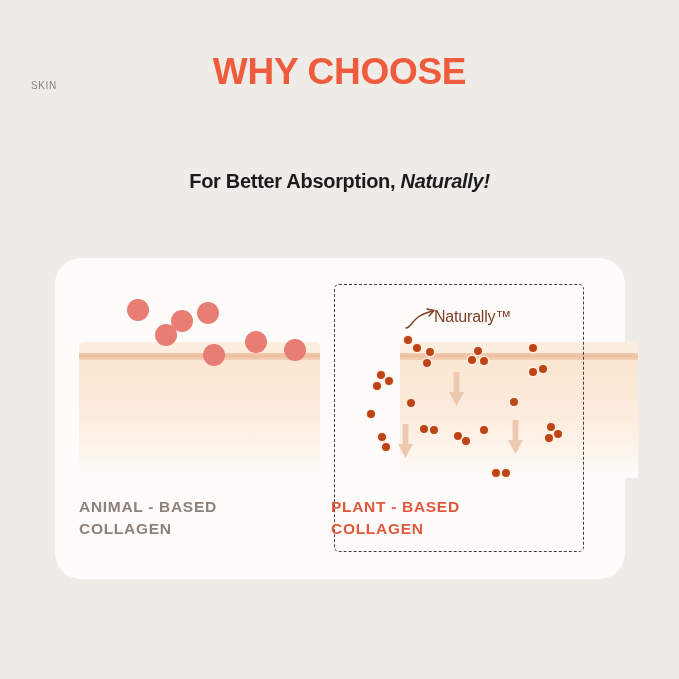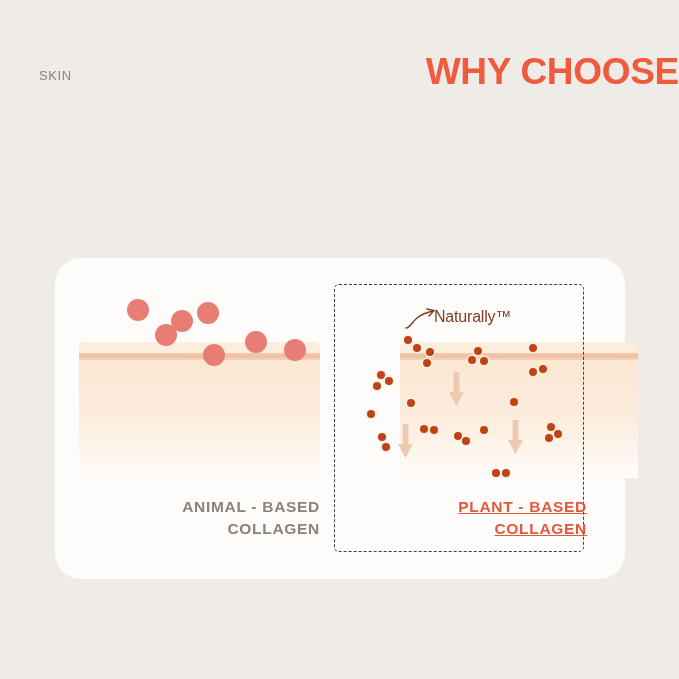--- a/index.html
+++ b/index.html
@@ -13,21 +13,21 @@
     position:relative;
     width:679px; height:679px;
     background:#efece8;
   }
 
   
   #headline {
     position:absolute;
     left:0; top:50px;
     width:679px;
-    text-align:right;
+    text-align:center;
     color:#ef5b3c;
     font-weight:bold;
     font-size:37px;
     line-height:44px;
     letter-spacing:-0.3px;
   }
   #headline .ln { display:block; }
 
   #subtitle {
     position:absolute;
@@ -96,25 +96,24 @@
     background:linear-gradient(180deg,#f3c9ae 0%, #eec0a2 45%, #f5d3bb 100%);
   }
   .dermis {
     position:absolute; left:0; top:18px; width:100%; height:118px;
     background:linear-gradient(180deg,#fbe7d2 0%, #fcecdd 48%, #fdf6ef 82%, #fdfcfb 100%);
   }
 
   
   #skin-label {
     position:absolute;
-    left:31px; top:68px;
+    left:31px; top:80px;
     color:#8c807a;
-    font-size:13px;
+    font-size:10px;
     letter-spacing:0.6px;
-    margin-left:8px;
   }
 
   
   .big-dot {
     position:absolute;
     border-radius:50%;
     background:#e87d74;
   }
 
   
@@ -143,46 +142,48 @@
   }
   #plussome-arrow {
     position:absolute;
     left:404px; top:306px;
     width:34px; height:26px;
   }
 
   
   .caption {
     position:absolute;
-    text-align:right;
+    text-align:left;
     font-size:15.5px;
     font-weight:bold;
     line-height:22px;
     letter-spacing:0.7px;
   }
   #caption-animal {
     left:79px; top:496px; width:241px;
     color:#8c8279;
   }
   #caption-plant {
-    left:349px; top:496px; width:238px;
+    left:331px; top:496px; width:238px;
     color:#e2583c;
-    text-decoration:underline;
   }
   .caption .ln { display:block; }
 </style>
 </head>
 <body>
 
 <div id="stage">
 
   <div id="headline">
     <span class="ln">WHY CHOOSE</span>
   </div>
 
+  <div id="subtitle">
+    <span>For Better Absorption, </span><span class="it">Naturally!</span>
+  </div>
 
   <div id="card">
 
     <div class="panel" id="panel-animal">
       <div class="skin-block" id="skin-animal">
         <div class="epidermis"></div>
         <div class="surface-line"></div>
         <div class="dermis"></div>
       </div>
     </div>

